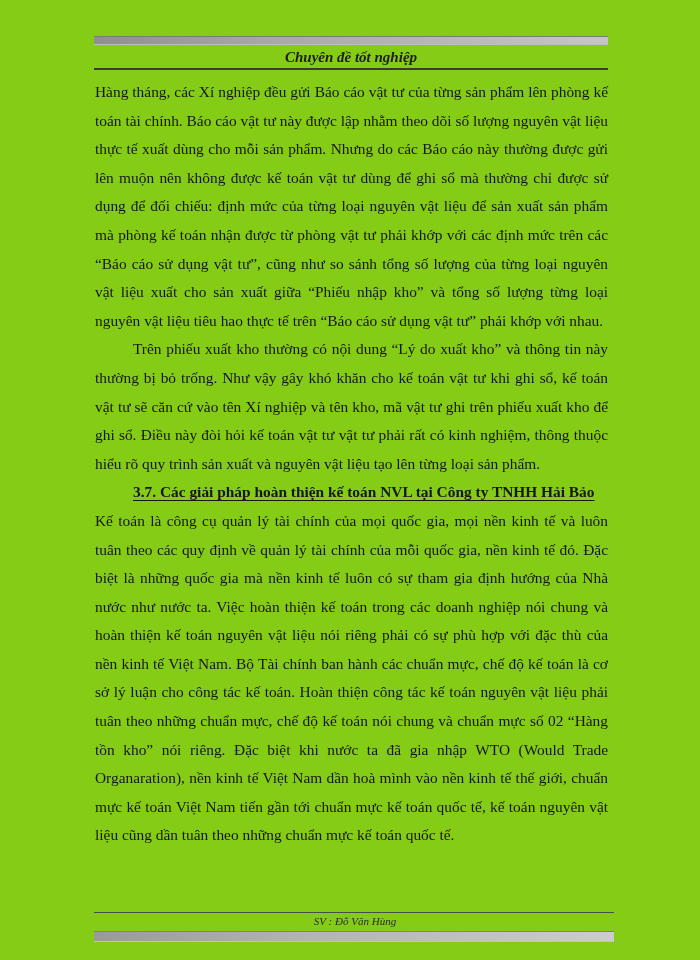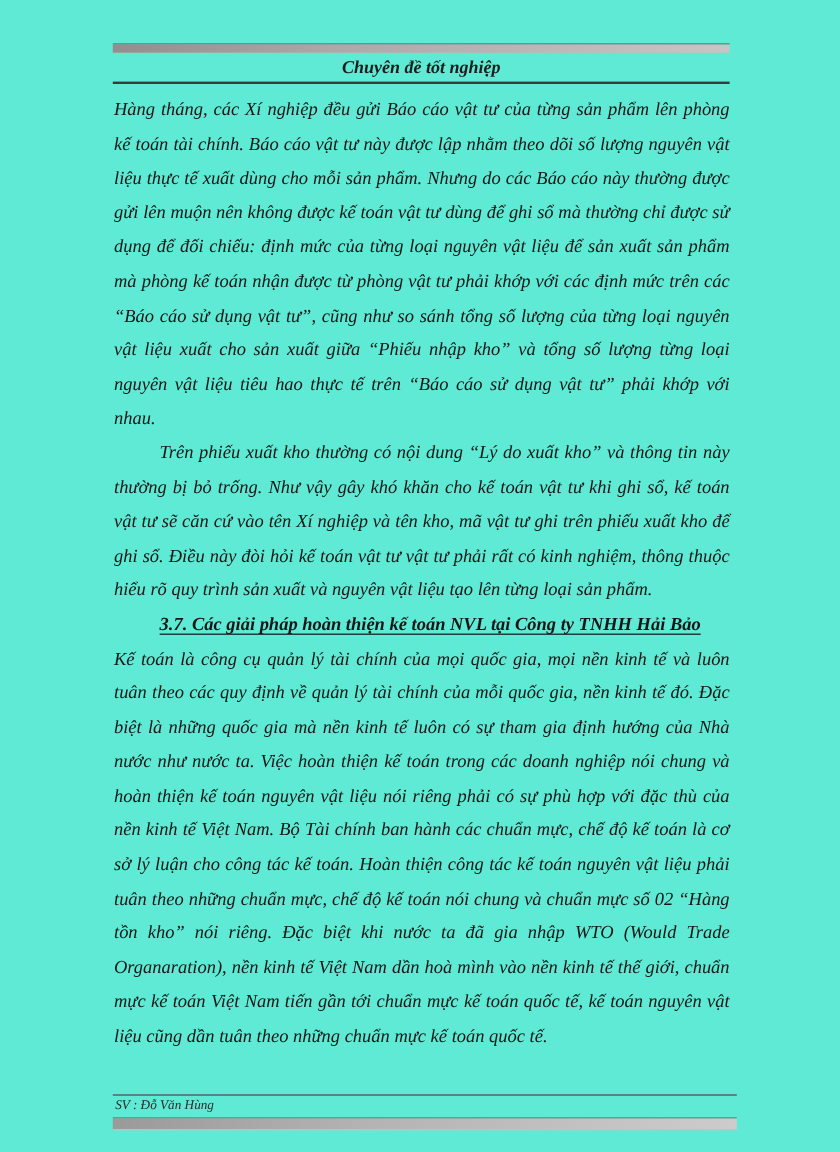--- a/index.html
+++ b/index.html
@@ -5,21 +5,21 @@
   html, body {
     margin: 0;
     padding: 0;
     background: #e8e8e8;
   }
   .page {
     position: relative;
     width: 700px;
     height: 960px;
     margin: 0 auto;
-    background: #5eead4;
+    background: #84cc16;
     font-family: "Liberation Serif", "DejaVu Serif", serif;
     color: #161616;
     overflow: hidden;
   }
 
   
   .page-header {
     position: absolute;
     top: 36px;
     left: 94px;
@@ -48,21 +48,20 @@
 
   
   .page-body {
     position: absolute;
     top: 78px;
     left: 95px;
     width: 513px;
     font-size: 15.4px;
     line-height: 28.6px;
     text-align: justify;
-    font-style: italic;
   }
   .para {
     margin: 0;
   }
   .para.indent {
     text-indent: 38px;
   }
   .section-heading {
     margin: 0;
     font-size: 15.4px;
@@ -72,20 +71,21 @@
     text-decoration: underline;
     text-underline-offset: 3px;
   }
 
   
   .page-footer {
     position: absolute;
     left: 94px;
     bottom: 18px;
     width: 520px;
+    text-align: center;
   }
   .footer-rule {
     border-bottom: 1.5px solid #4a4a4a;
   }
   .footer-text {
     font-style: italic;
     font-size: 11px;
     line-height: 15px;
     padding: 1px 0 2px 2px;
     color: #2a2a2a;

